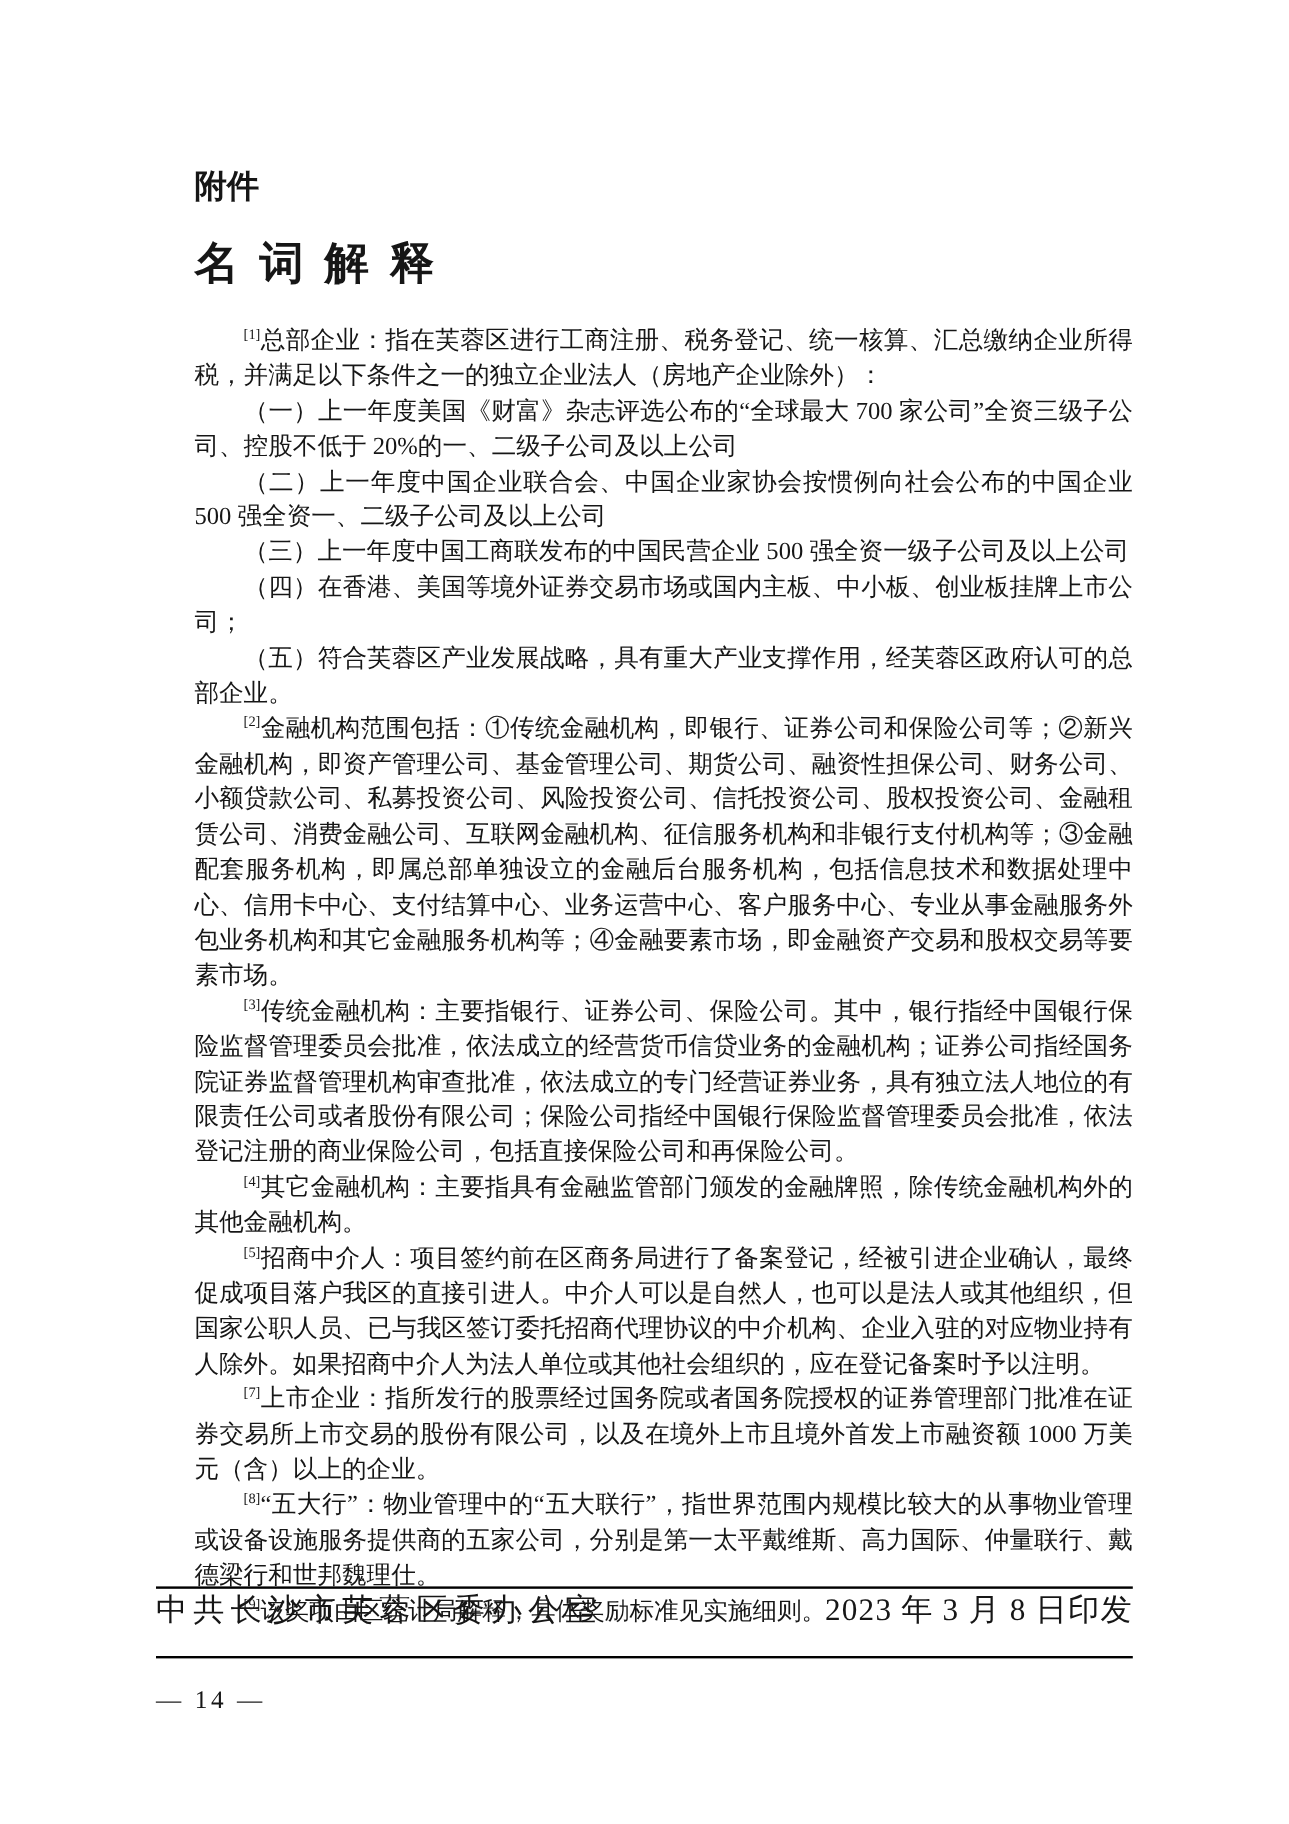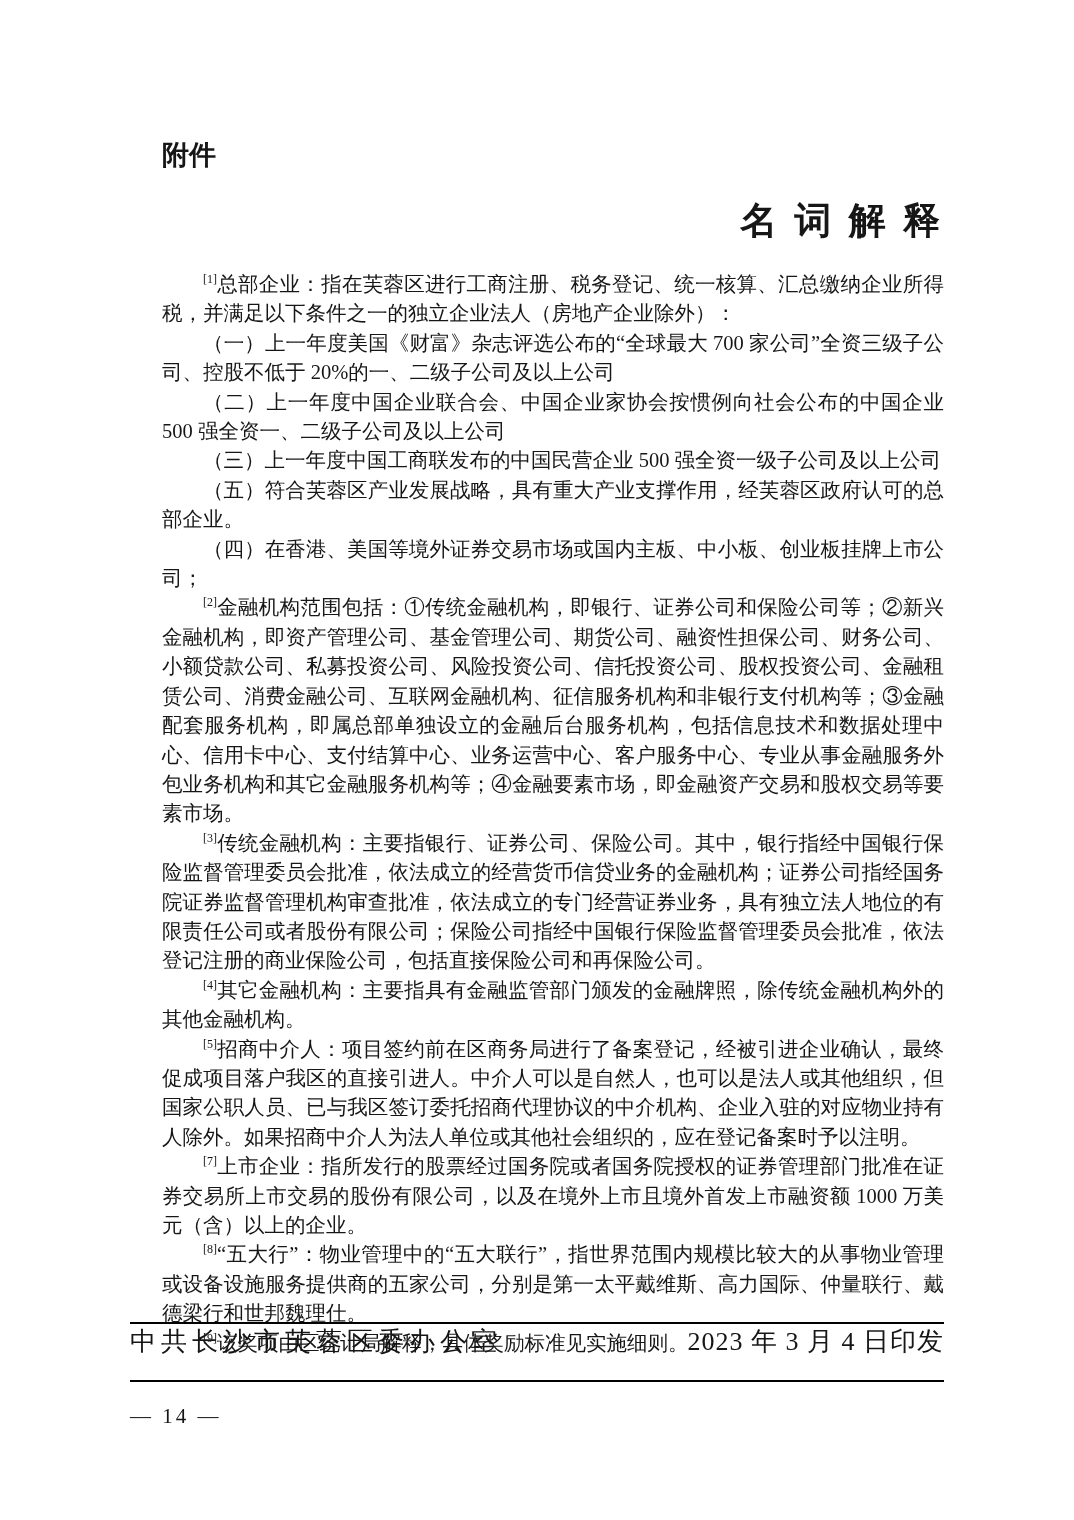--- a/index.html
+++ b/index.html
@@ -19,21 +19,21 @@
     padding: 140px 130px 0 130px;
   }
   .attachment {
     font-family: "Liberation Sans", "DejaVu Sans", sans-serif;
     font-weight: 700;
     font-size: 27px;
     line-height: 30px;
   }
   .doc-title {
     margin-top: 30px;
-    text-align: right;
+    text-align: left;
     font-size: 37px;
     font-weight: 700;
     letter-spacing: 4px;
     line-height: 42px;
   }
   .body-text {
     margin-top: 28px;
     font-size: 20.5px;
     line-height: 29.4px;
     text-align: justify;
@@ -80,34 +80,34 @@
 
 <div class="page">
   <div class="content">
     <div class="attachment">附件</div>
     <h1 class="doc-title">名 词 解 释</h1>
     <div class="body-text">
         <p class="para"><sup>[1]</sup>总部企业：指在芙蓉区进行工商注册、税务登记、统一核算、汇总缴纳企业所得税，并满足以下条件之一的独立企业法人（房地产企业除外）：</p>
         <p class="para">（一）上一年度美国《财富》杂志评选公布的“全球最大 700 家公司”全资三级子公司、控股不低于 20%的一、二级子公司及以上公司</p>
         <p class="para">（二）上一年度中国企业联合会、中国企业家协会按惯例向社会公布的中国企业 500 强全资一、二级子公司及以上公司</p>
         <p class="para">（三）上一年度中国工商联发布的中国民营企业 500 强全资一级子公司及以上公司</p>
+        <p class="para">（四）在香港、美国等境外证券交易市场或国内主板、中小板、创业板挂牌上市公司；</p>
         <p class="para">（五）符合芙蓉区产业发展战略，具有重大产业支撑作用，经芙蓉区政府认可的总部企业。</p>
-        <p class="para">（四）在香港、美国等境外证券交易市场或国内主板、中小板、创业板挂牌上市公司；</p>
         <p class="para"><sup>[2]</sup>金融机构范围包括：①传统金融机构，即银行、证券公司和保险公司等；②新兴金融机构，即资产管理公司、基金管理公司、期货公司、融资性担保公司、财务公司、小额贷款公司、私募投资公司、风险投资公司、信托投资公司、股权投资公司、金融租赁公司、消费金融公司、互联网金融机构、征信服务机构和非银行支付机构等；③金融配套服务机构，即属总部单独设立的金融后台服务机构，包括信息技术和数据处理中心、信用卡中心、支付结算中心、业务运营中心、客户服务中心、专业从事金融服务外包业务机构和其它金融服务机构等；④金融要素市场，即金融资产交易和股权交易等要素市场。</p>
         <p class="para"><sup>[3]</sup>传统金融机构：主要指银行、证券公司、保险公司。其中，银行指经中国银行保险监督管理委员会批准，依法成立的经营货币信贷业务的金融机构；证券公司指经国务院证券监督管理机构审查批准，依法成立的专门经营证券业务，具有独立法人地位的有限责任公司或者股份有限公司；保险公司指经中国银行保险监督管理委员会批准，依法登记注册的商业保险公司，包括直接保险公司和再保险公司。</p>
         <p class="para"><sup>[4]</sup>其它金融机构：主要指具有金融监管部门颁发的金融牌照，除传统金融机构外的其他金融机构。</p>
         <p class="para"><sup>[5]</sup>招商中介人：项目签约前在区商务局进行了备案登记，经被引进企业确认，最终促成项目落户我区的直接引进人。中介人可以是自然人，也可以是法人或其他组织，但国家公职人员、已与我区签订委托招商代理协议的中介机构、企业入驻的对应物业持有人除外。如果招商中介人为法人单位或其他社会组织的，应在登记备案时予以注明。</p>
         <p class="para"><sup>[7]</sup>上市企业：指所发行的股票经过国务院或者国务院授权的证券管理部门批准在证券交易所上市交易的股份有限公司，以及在境外上市且境外首发上市融资额 1000 万美元（含）以上的企业。</p>
         <p class="para"><sup>[8]</sup>“五大行”：物业管理中的“五大联行”，指世界范围内规模比较大的从事物业管理或设备设施服务提供商的五家公司，分别是第一太平戴维斯、高力国际、仲量联行、戴德梁行和世邦魏理仕。</p>
         <p class="para"><sup>[9]</sup>该奖项由区统计局解释，具体奖励标准见实施细则。</p>
       </div>
   </div>
 
   <div class="footer">
     <div class="rule"></div>
     <div class="footer-row">
       <span class="office">中共长沙市芙蓉区委办公室</span>
-      <span class="issue-date">2023 年 3 月 4 日印发</span>
+      <span class="issue-date">2023 年 3 月 8 日印发</span>
     </div>
     <div class="rule"></div>
     <div class="page-number">— 14 —</div>
   </div>
 </div>
 
 </body></html>

